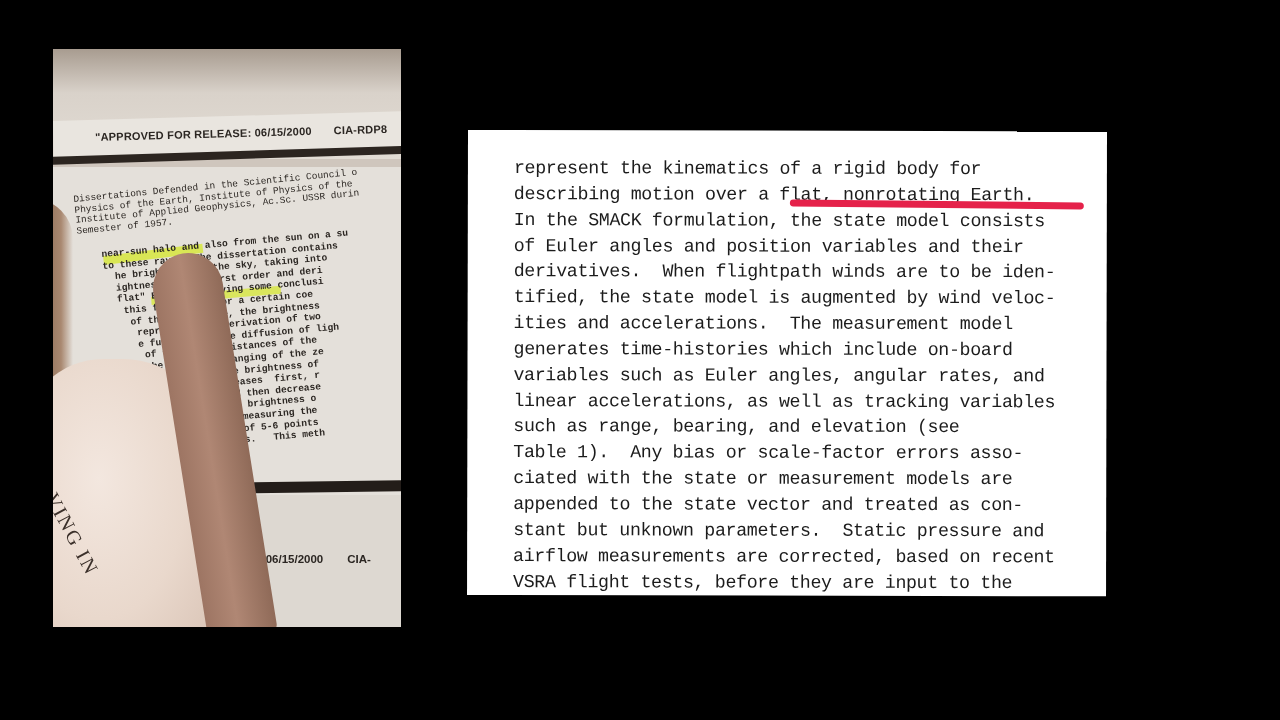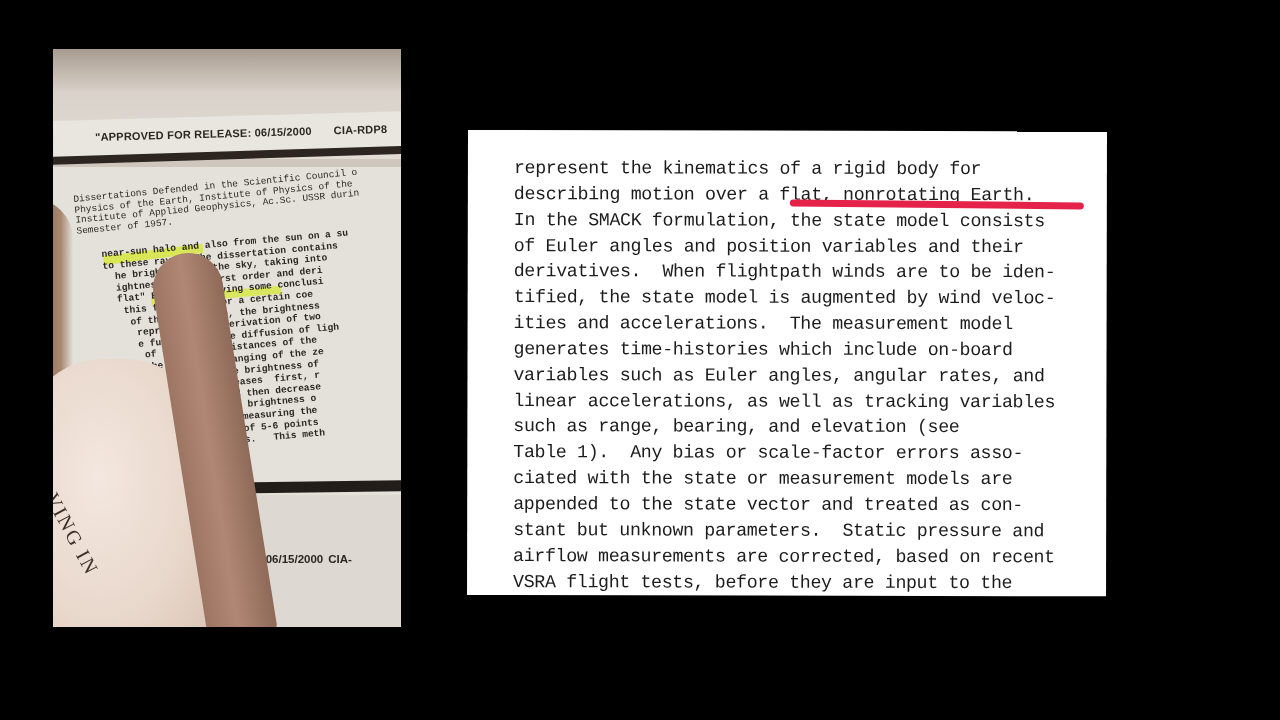--- a/index.html
+++ b/index.html
@@ -63,21 +63,21 @@
     }
     .photo .paper-low {
       position: absolute; left: 150px; top: 446px; width: 210px; height: 150px;
       background: #ddd8d1;
     }
     .photo .approved2 {
       position: absolute; left: 182px; top: 504px;
       font-family: "Liberation Sans", sans-serif; font-weight: bold; font-size: 11.5px;
       color: #2b2622; white-space: nowrap;
     }
-    .photo .approved2 .cia { margin-left: 5px; }
+    .photo .approved2 .cia { margin-left: 24px; }
     .photo .hair {
       position: absolute; left: -20px; top: 150px; width: 40px; height: 330px;
       background: linear-gradient(90deg, #7d5f4a, #a98870 70%, rgba(169,136,112,0));
       border-radius: 0 40px 40px 0;
     }
     .photo .shirt {
       position: absolute; left: -30px; top: 310px; width: 190px; height: 300px;
       background: radial-gradient(ellipse at 40% 40%, #f3e7df 0%, #e9d8cc 55%, #d8c2b4 100%);
       border-radius: 80px 90px 0 0;
     }

